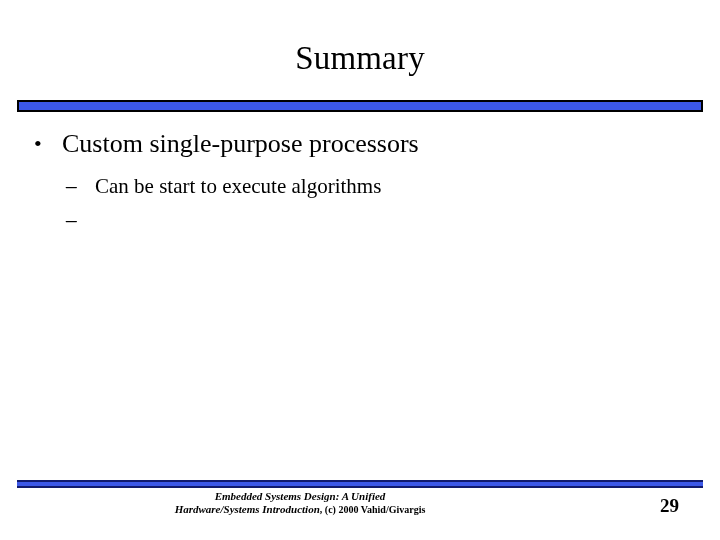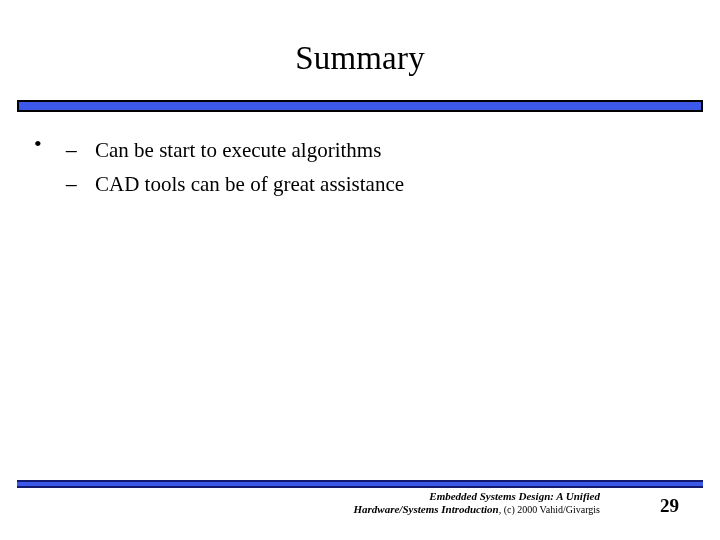--- a/index.html
+++ b/index.html
@@ -105,32 +105,32 @@
     border-top: 2px solid #111a6e;
     border-bottom: 2px solid #111a6e;
     box-sizing: border-box;
   }
 
   .footer-text {
     position: absolute;
     left: 0px;
     top: 490px;
     width: 600px;
-    text-align: right;
+    text-align: center;
     font-size: 11px;
     line-height: 13px;
     color: #000000;
   }
   .footer-text .book {
     font-style: italic;
     font-weight: bold;
   }
   .footer-text .copy {
     font-style: normal;
-    font-weight: normal;
+    font-weight: bold;
     font-size: 10px;
   }
   .footer-line2 {
     white-space: nowrap;
   }
 
   .page-number {
     position: absolute;
     left: 660px;
     top: 494px;
@@ -147,40 +147,40 @@
 <div class="slide">
 
   <div class="title">Summary</div>
 
   <div class="title-rule"></div>
 
   <div class="body">
 
     <div class="bullet-l1">
       <span class="marker">•</span>
+      <span>Custom single-purpose processors</span>
     </div>
 
     <div class="sublist">
 
       <div class="bullet-l2">
         <span class="marker">–</span>
       </div>
 
       <div class="bullet-l2">
         <span class="marker">–</span>
         <span>Can be start to execute algorithms</span>
       </div>
 
       <div class="bullet-l2">
         <span class="marker">–</span>
       </div>
 
       <div class="bullet-l2">
         <span class="marker">–</span>
-        <span>CAD tools can be of great assistance</span>
       </div>
 
     </div>
   </div>
 
   <div class="footer-rule"></div>
 
   <div class="footer-text">
     <div class="footer-line1">
       <span class="book">Embedded Systems Design: A Unified</span>

